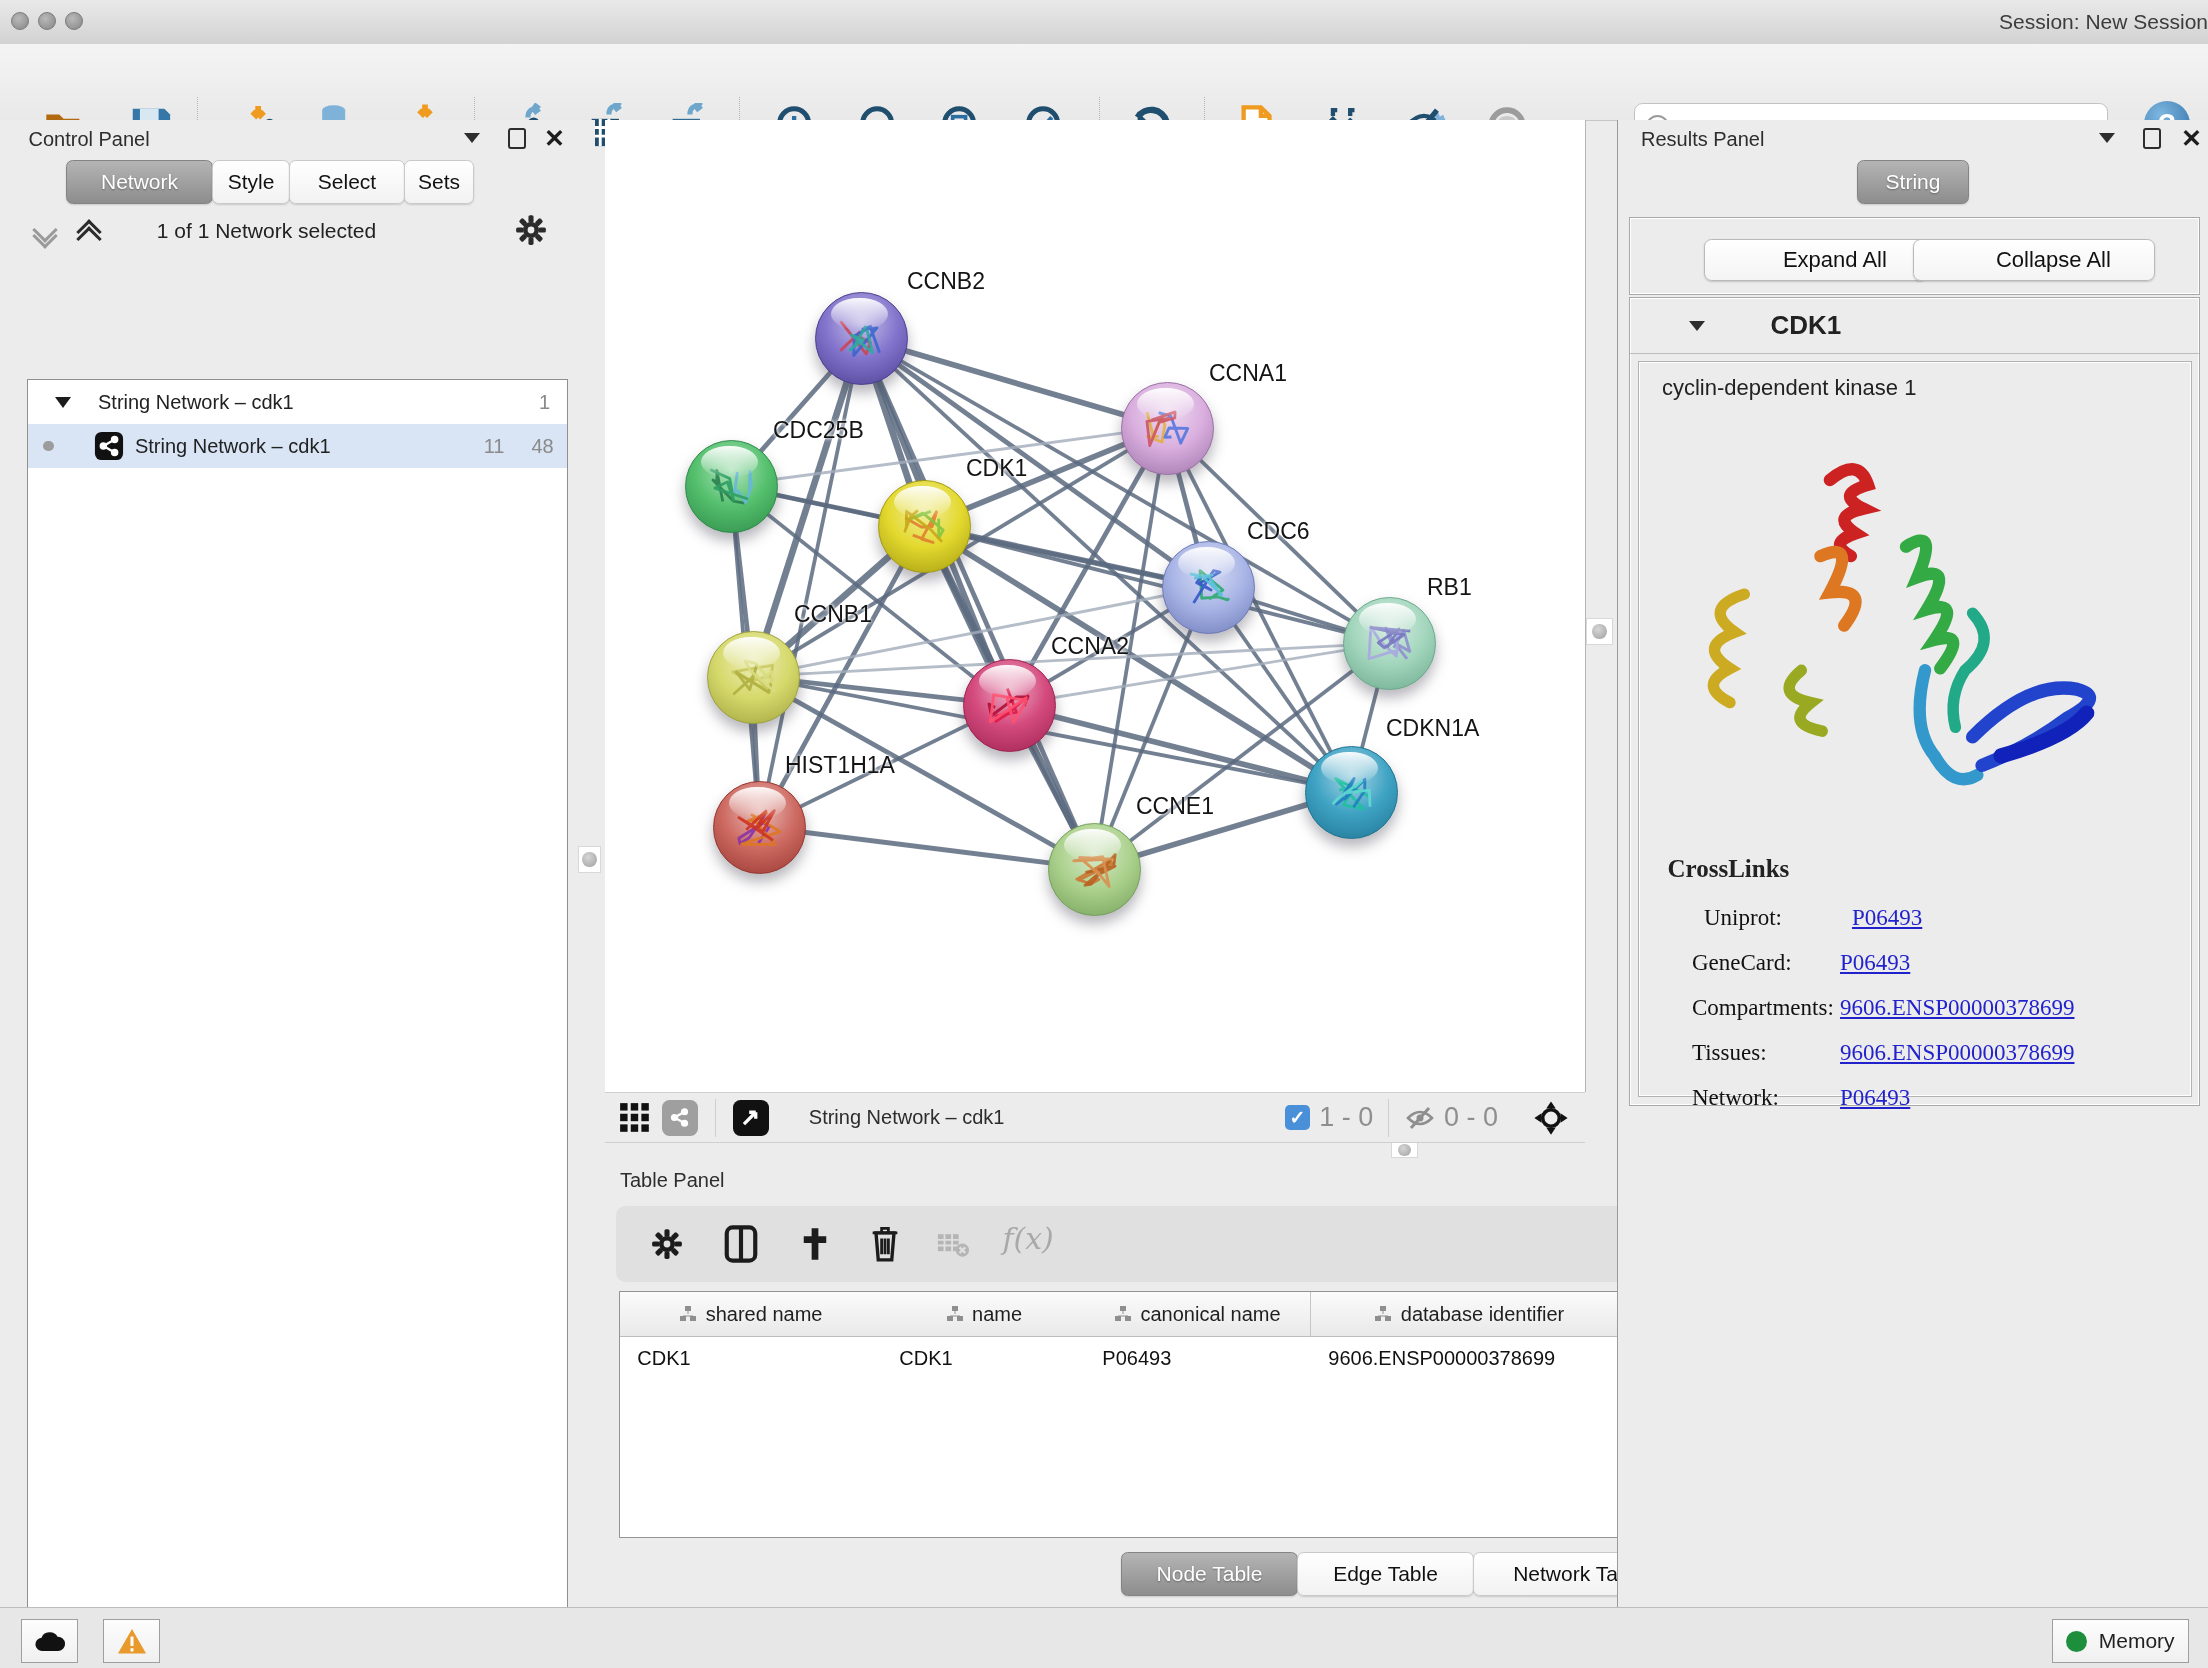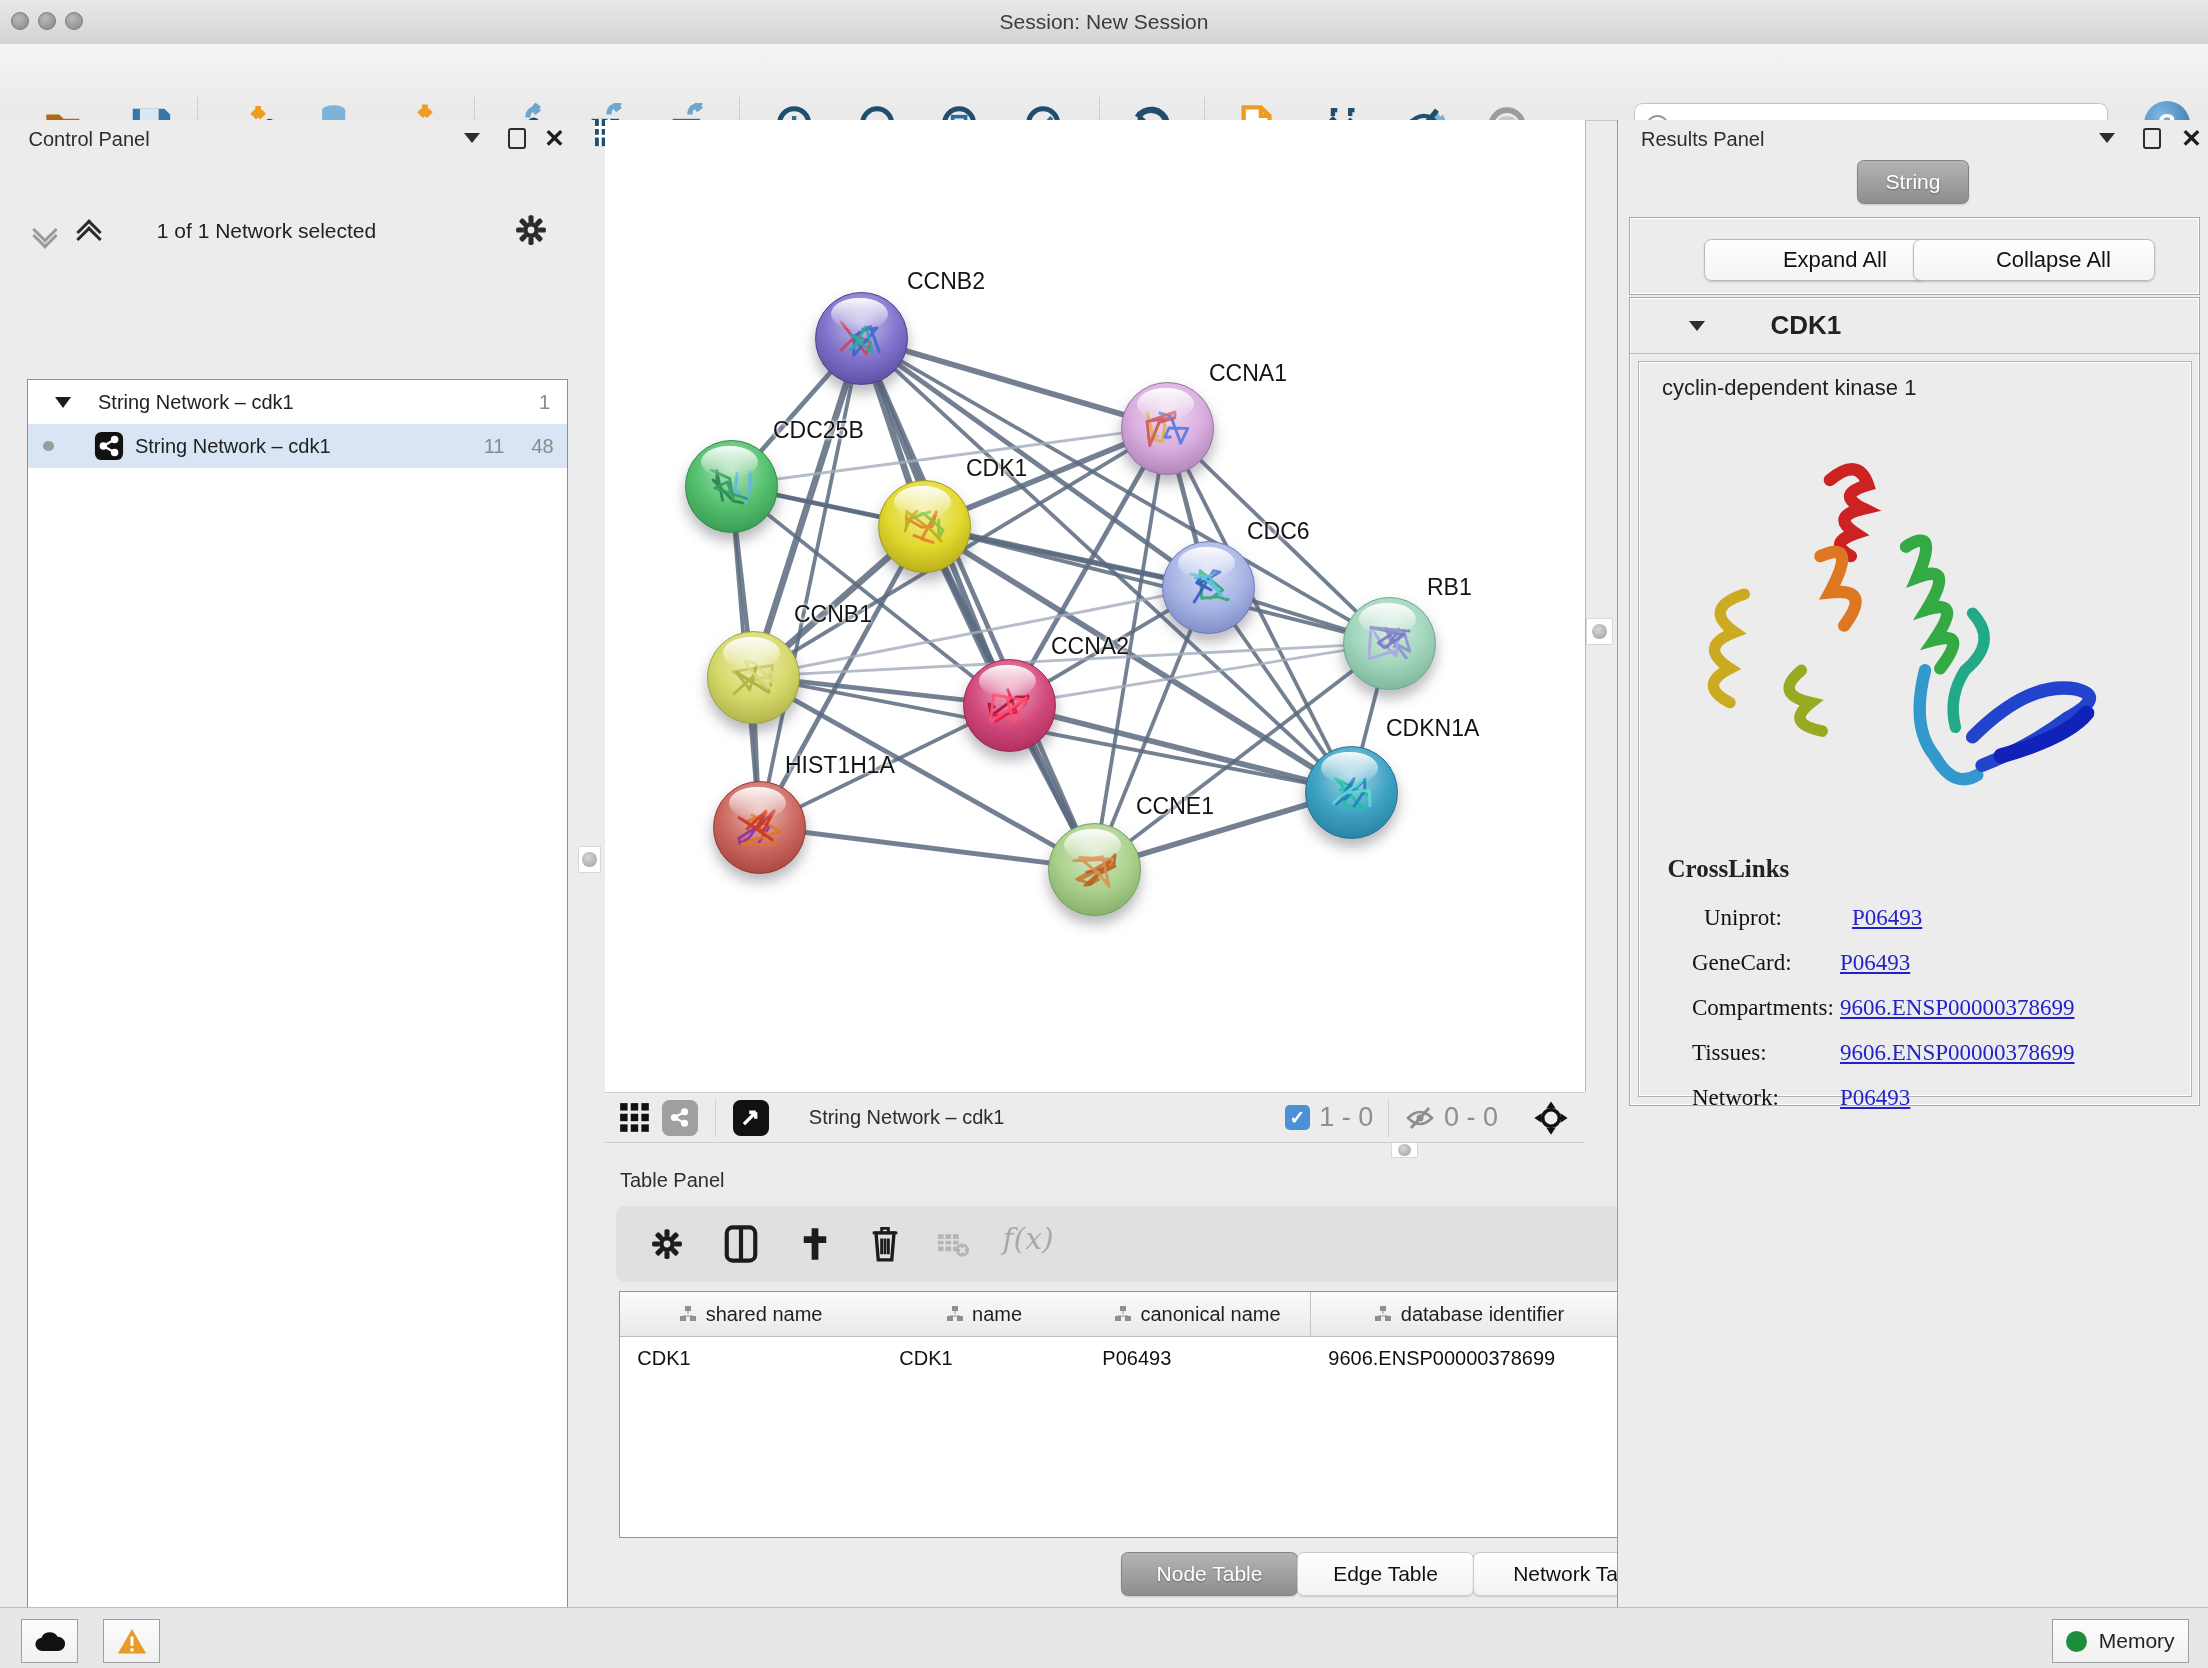--- a/index.html
+++ b/index.html
@@ -6,21 +6,21 @@
   body{width:2208px;height:1668px;position:relative;background:#ececec;
        font-family:"Liberation Sans",sans-serif;color:#222;overflow:hidden;
        -webkit-font-smoothing:antialiased;}
   .abs{position:absolute;}
 
   
   #titlebar{left:0;top:0;width:2208px;height:44px;
     background:linear-gradient(#e9e9e9,#d2d2d2);border-bottom:1px solid #a9a9a9;}
   .traffic{width:16px;height:16px;border-radius:50%;top:12.4px;
     background:radial-gradient(circle at 40% 35%,#b9b9b9,#868686);border:1px solid #7a7a7a;}
-  #window-title{width:100%;text-align:center;top:9.5px;font-size:21px;color:#3c3c3c;}
+  #window-title{width:100%;text-align:right;top:9.5px;font-size:21px;color:#3c3c3c;}
 
   
   #toolbar{left:0;top:44px;width:2208px;height:76px;
     background:linear-gradient(#f4f4f4,#e9e9e9);border-bottom:1px solid #c6c6c6;}
   .tbsep{top:53px;width:0;height:59px;border-left:1.9px dotted #b4b4b4;position:absolute;}
   .tbicon{top:59px;width:46px;height:46px;position:absolute;}
   #search-box{left:1634px;top:59px;width:472px;height:44px;background:#fff;
     border:1px solid #c2c2c2;border-radius:8.6px;display:flex;align-items:center;}
   #search-box input{border:none;outline:none;font-size:20px;flex:1;background:transparent;
     font-family:"Liberation Sans",sans-serif;}
@@ -234,20 +234,23 @@
   </div>
   <div id="help-btn" class="abs">?</div>
 </div>
 
 <div id="control-panel" class="abs">
   <span class="panel-title abs" style="left:28.5px;top:7.6px">Control Panel</span>
   <span class="win-tri abs" style="left:464px;top:13.3px"></span>
   <span class="win-float abs" style="left:508px;top:7.6px"></span>
   <span class="win-close abs" style="left:544px;top:9.5px">✕</span>
 
+  <div class="abs" style="left:67px;top:40px">
+    <span class="tab sel" style="width:145px">Network</span><span class="tab" style="width:76px">Style</span><span class="tab" style="width:114px">Select</span><span class="tab" style="width:68px">Sets</span>
+  </div>
 
   <span class="chev abs" style="left:36px;top:101px;color:#9a9a9a;border-color:#9a9a9a"></span>
   <span class="chev abs" style="left:36px;top:107px;color:#9a9a9a;border-color:#9a9a9a"></span>
   <span class="chev abs" style="left:80px;top:103px;transform:rotate(135deg);border-color:#2b2b2b"></span>
   <span class="chev abs" style="left:80px;top:110px;transform:rotate(135deg);border-color:#2b2b2b"></span>
   <span class="abs" style="left:0;top:99px;width:533px;text-align:center;font-size:21px">1 of 1 Network selected</span>
   <svg class="abs" style="left:514px;top:93px" width="34" height="34" viewBox="0 0 32 32">
     <g fill="#2b2b2b">
         <circle cx="16" cy="16" r="7.5"></circle>
       <g id="teeth">

